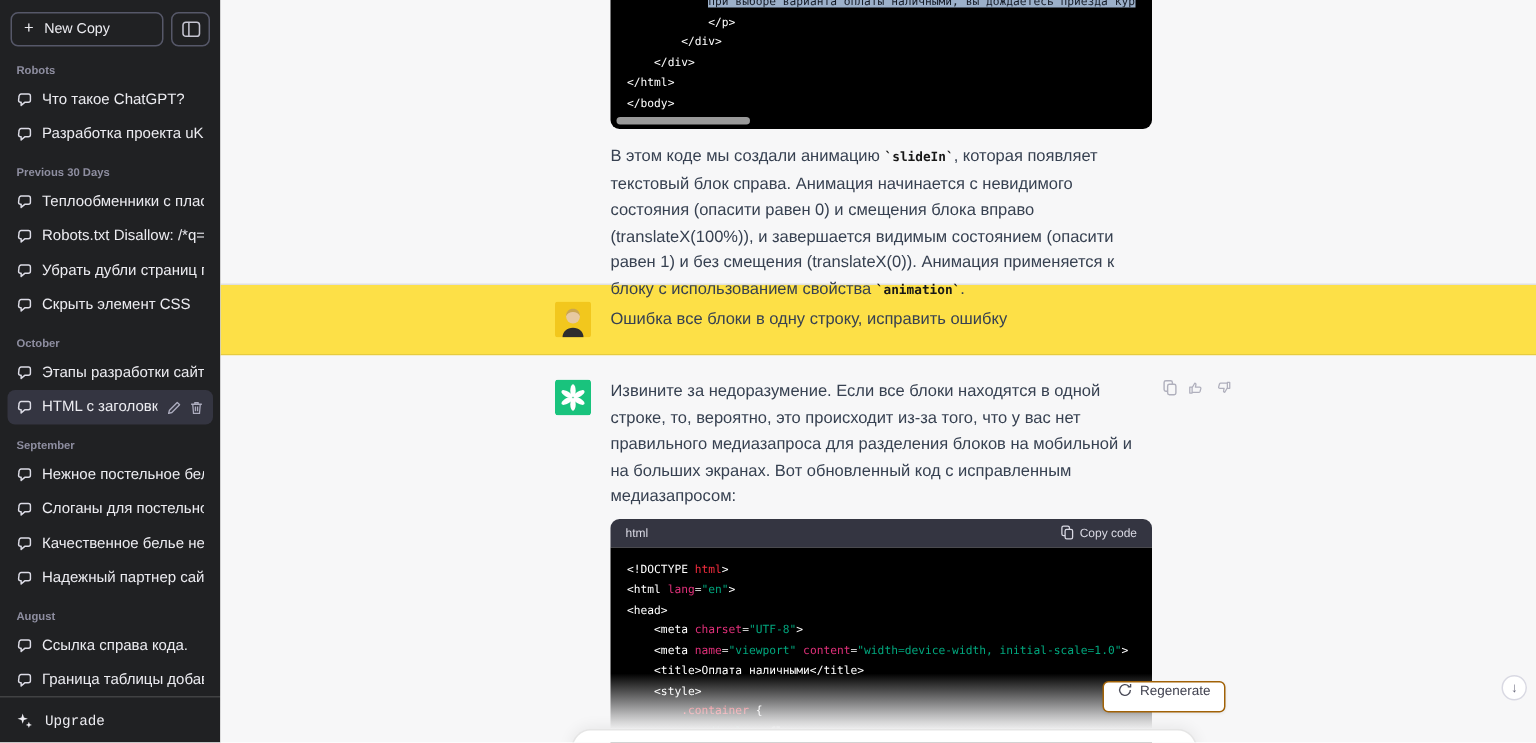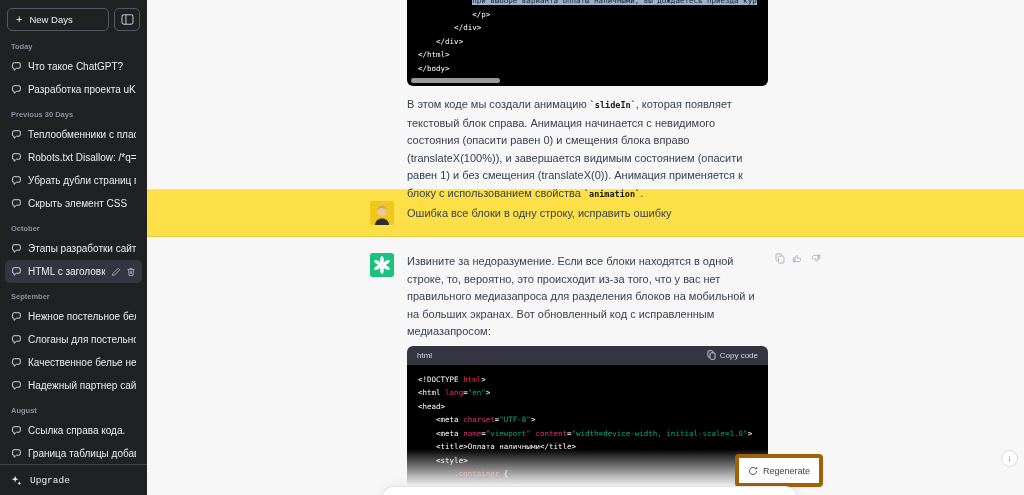--- a/index.html
+++ b/index.html
@@ -64,46 +64,46 @@
   .tok-p  { color:#df3079; }
   .tok-g  { color:#00a67d; }
   .tok-cm { color:#8e8ea0; }
   .tok-sel{ background:#9cb0ca; color:#141a26; }
 
   .msg-actions { position:absolute; left:405px; top:16px; display:flex; gap:7px; color:#b0b0bd; }
   .action-icon { display:flex; cursor:pointer; }
 
   
   .bottom-fade { position:absolute; left:0; bottom:0; width:100%; height:46px; background:linear-gradient(to bottom, rgba(247,247,248,0), #f7f7f8 80%); pointer-events:none; z-index:5; }
-  .regenerate-btn { position:absolute; left:588px; top:454px; z-index:6; display:flex; align-items:center; gap:5px; background:#fff; border:4px solid #a16207; border-radius:4px; height:33px; padding:0 9px; font-size:9px; color:#40414f; font-family:inherit; cursor:pointer; box-shadow:0 1px 2px rgba(0,0,0,0.06); }
+  .regenerate-btn { position:absolute; left:588px; top:454px; z-index:6; display:flex; align-items:flex-start; gap:5px; background:#fff; border:1px solid #a16207; border-radius:4px; height:21px; padding:0 9px; font-size:9px; color:#40414f; font-family:inherit; cursor:pointer; box-shadow:0 1px 2px rgba(0,0,0,0.06); }
   .scroll-down-btn { position:absolute; left:854px; top:450px; z-index:6; width:17px; height:17px; border-radius:50%; border:1px solid #d9d9e3; background:rgba(255,255,255,0.92); color:#6e6e80; font-size:9px; line-height:1; display:flex; align-items:center; justify-content:center; cursor:pointer; padding:0; }
   .input-box { position:absolute; left:234px; top:486px; width:417px; height:34px; background:#fff; border:1px solid rgba(0,0,0,0.1); border-radius:13px; box-shadow:0 -1px 10px rgba(0,0,0,0.07); z-index:7; cursor:text; }
 </style>
 </head>
 <body>
 
 <div class="app">
 
   <aside class="sidebar">
     <div class="sidebar-header">
       <button class="new-chat-btn">
         <span class="plus-glyph">+</span>
-        <span>New Days</span>
+        <span>New Copy</span>
       </button>
       <button class="collapse-btn">
         <span style="display:flex">
           <svg width="13" height="11" viewBox="0 0 16 14" fill="none" stroke="#c5c5d2" stroke-width="1.3">
               <rect x="1" y="1" width="14" height="12" rx="2.5"></rect>
               <line x1="6" y1="1" x2="6" y2="13"></line>
             </svg>
         </span>
       </button>
     </div>
     <nav class="history" id="history">
-        <div class="section-label">Today</div>
+        <div class="section-label">Robots</div>
         <div class="chat-item">
           <span class="ci-icon">
             <svg width="11" height="11" viewBox="0 0 16 16" fill="none" stroke="#dcdce6" stroke-width="1.4">
               <path d="M2.5 4.5A2 2 0 0 1 4.5 2.5h7a2 2 0 0 1 2 2v4a2 2 0 0 1-2 2H8l-3.5 3v-3h-.5a2 2 0 0 1-2-2z" stroke-linejoin="round"></path>
             </svg>
           </span>
           <span class="ci-title">Что такое ChatGPT?</span>
         </div>
         <div class="chat-item">
           <span class="ci-icon">

